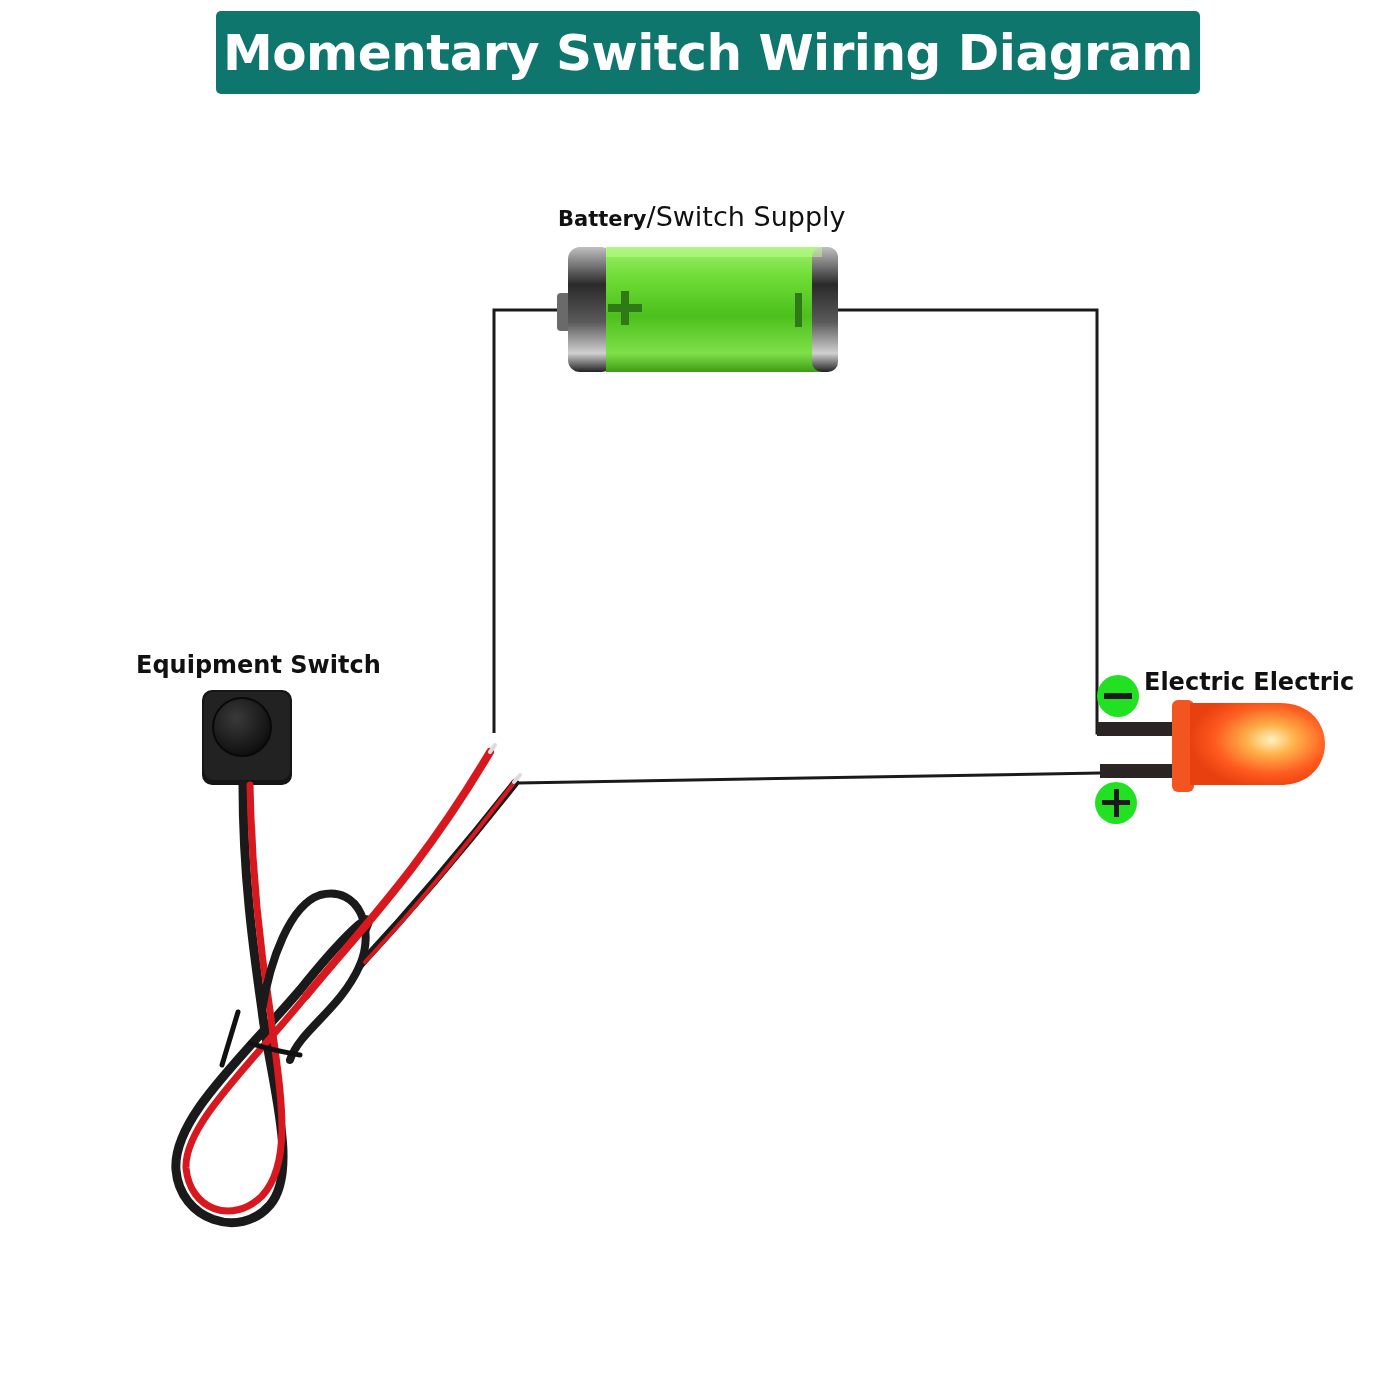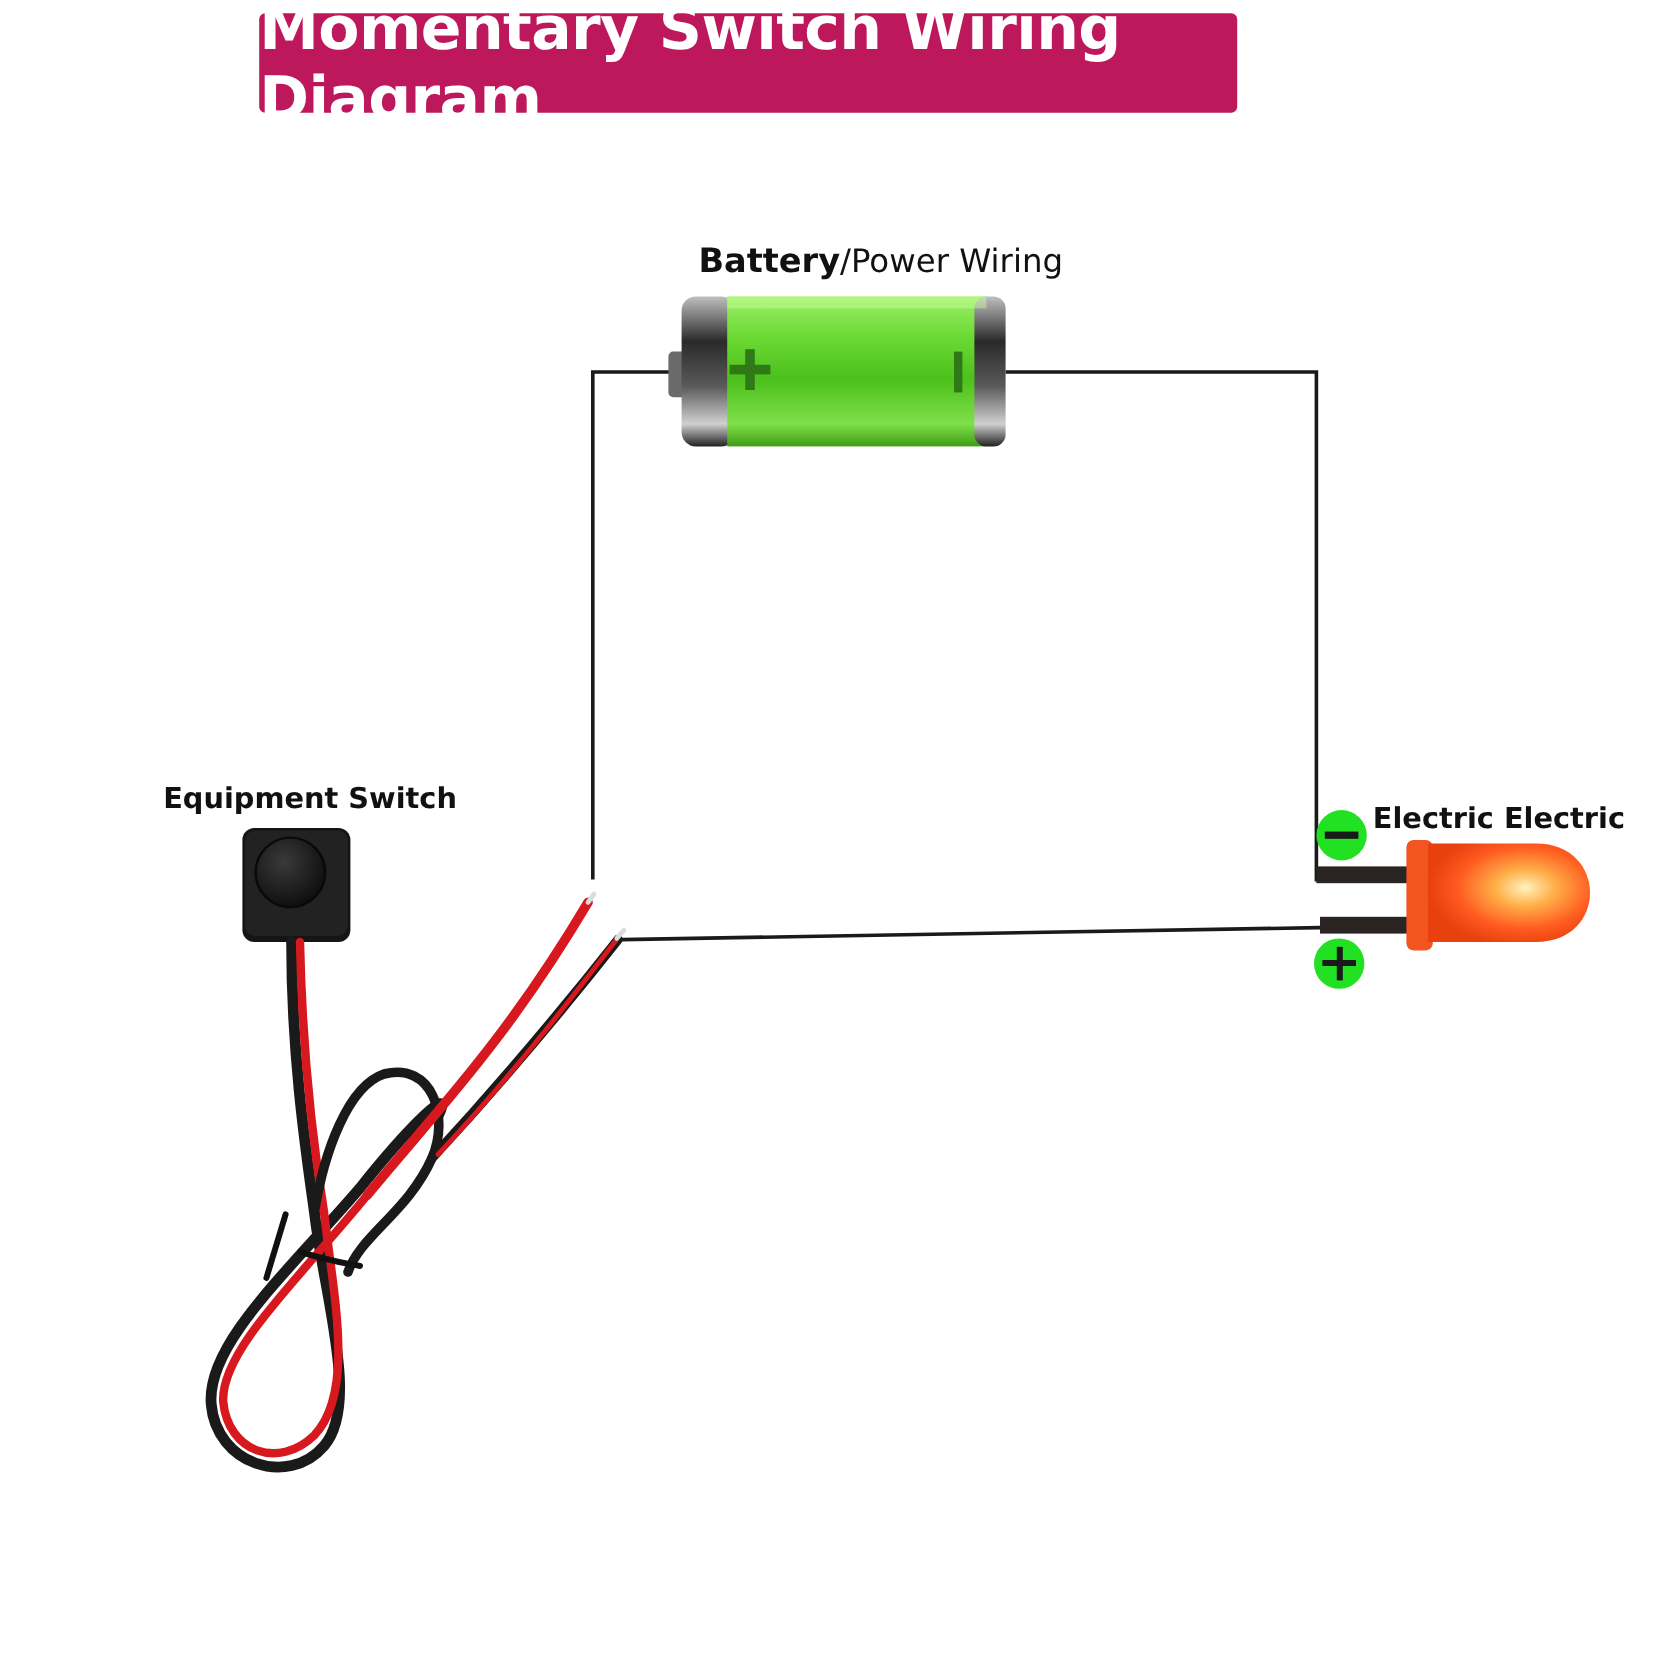--- a/index.html
+++ b/index.html
@@ -1,34 +1,34 @@
 <!DOCTYPE html>
 <html><head>
 <meta charset="utf-8">
 <style>
   html, body { margin: 0; padding: 0; background: #ffffff; }
   body { width: 1400px; height: 1400px; position: relative; overflow: hidden;
          font-family: "DejaVu Sans", "Liberation Sans", sans-serif; }
-  .title-box { position: absolute; left: 216px; top: 11px; width: 815px; height: 83px;
-               background: #be185d; border-radius: 5px; display: flex;
+  .title-box { position: absolute; left: 216px; top: 11px; width: 984px; height: 83px;
+               background: #0f766e; border-radius: 5px; display: flex;
                align-items: center; justify-content: center; }
   .title-text { color: #ffffff; font-weight: bold; font-size: 50px; letter-spacing: -0.5px; }
   .label { position: absolute; color: #111111; font-size: 26px; white-space: nowrap; }
   .label.bold { font-weight: bold; }
   svg.diagram { position: absolute; left: 0; top: 0; }
 </style>
 </head>
 <body>
 
 <div class="title-box">
   <span class="title-text">Momentary Switch Wiring Diagram</span>
 </div>
 
 <div class="label" style="left:558px; top:201px;">
-  <span class="bold" style="font-weight:bold; font-size:28px;margin-left:24px;">Battery</span><span style="font-size:27px;">/Power Wiring</span>
+  <span class="bold" style="font-weight:bold; font-size:21px;">Battery</span><span style="font-size:27px;">/Switch Supply</span>
 </div>
 
 <div class="label bold" style="left:136px; top:651px; font-size:24px;">Equipment Switch</div>
 
 <div class="label bold" style="left:1144px; top:668px; font-size:24px;">Electric Electric</div>
 
 <svg class="diagram" width="1400" height="1400" viewBox="0 0 1400 1400">
   <defs>
     <linearGradient id="battGreen" x1="0" y1="0" x2="0" y2="1">
       <stop offset="0" stop-color="#9cf06a"></stop>

